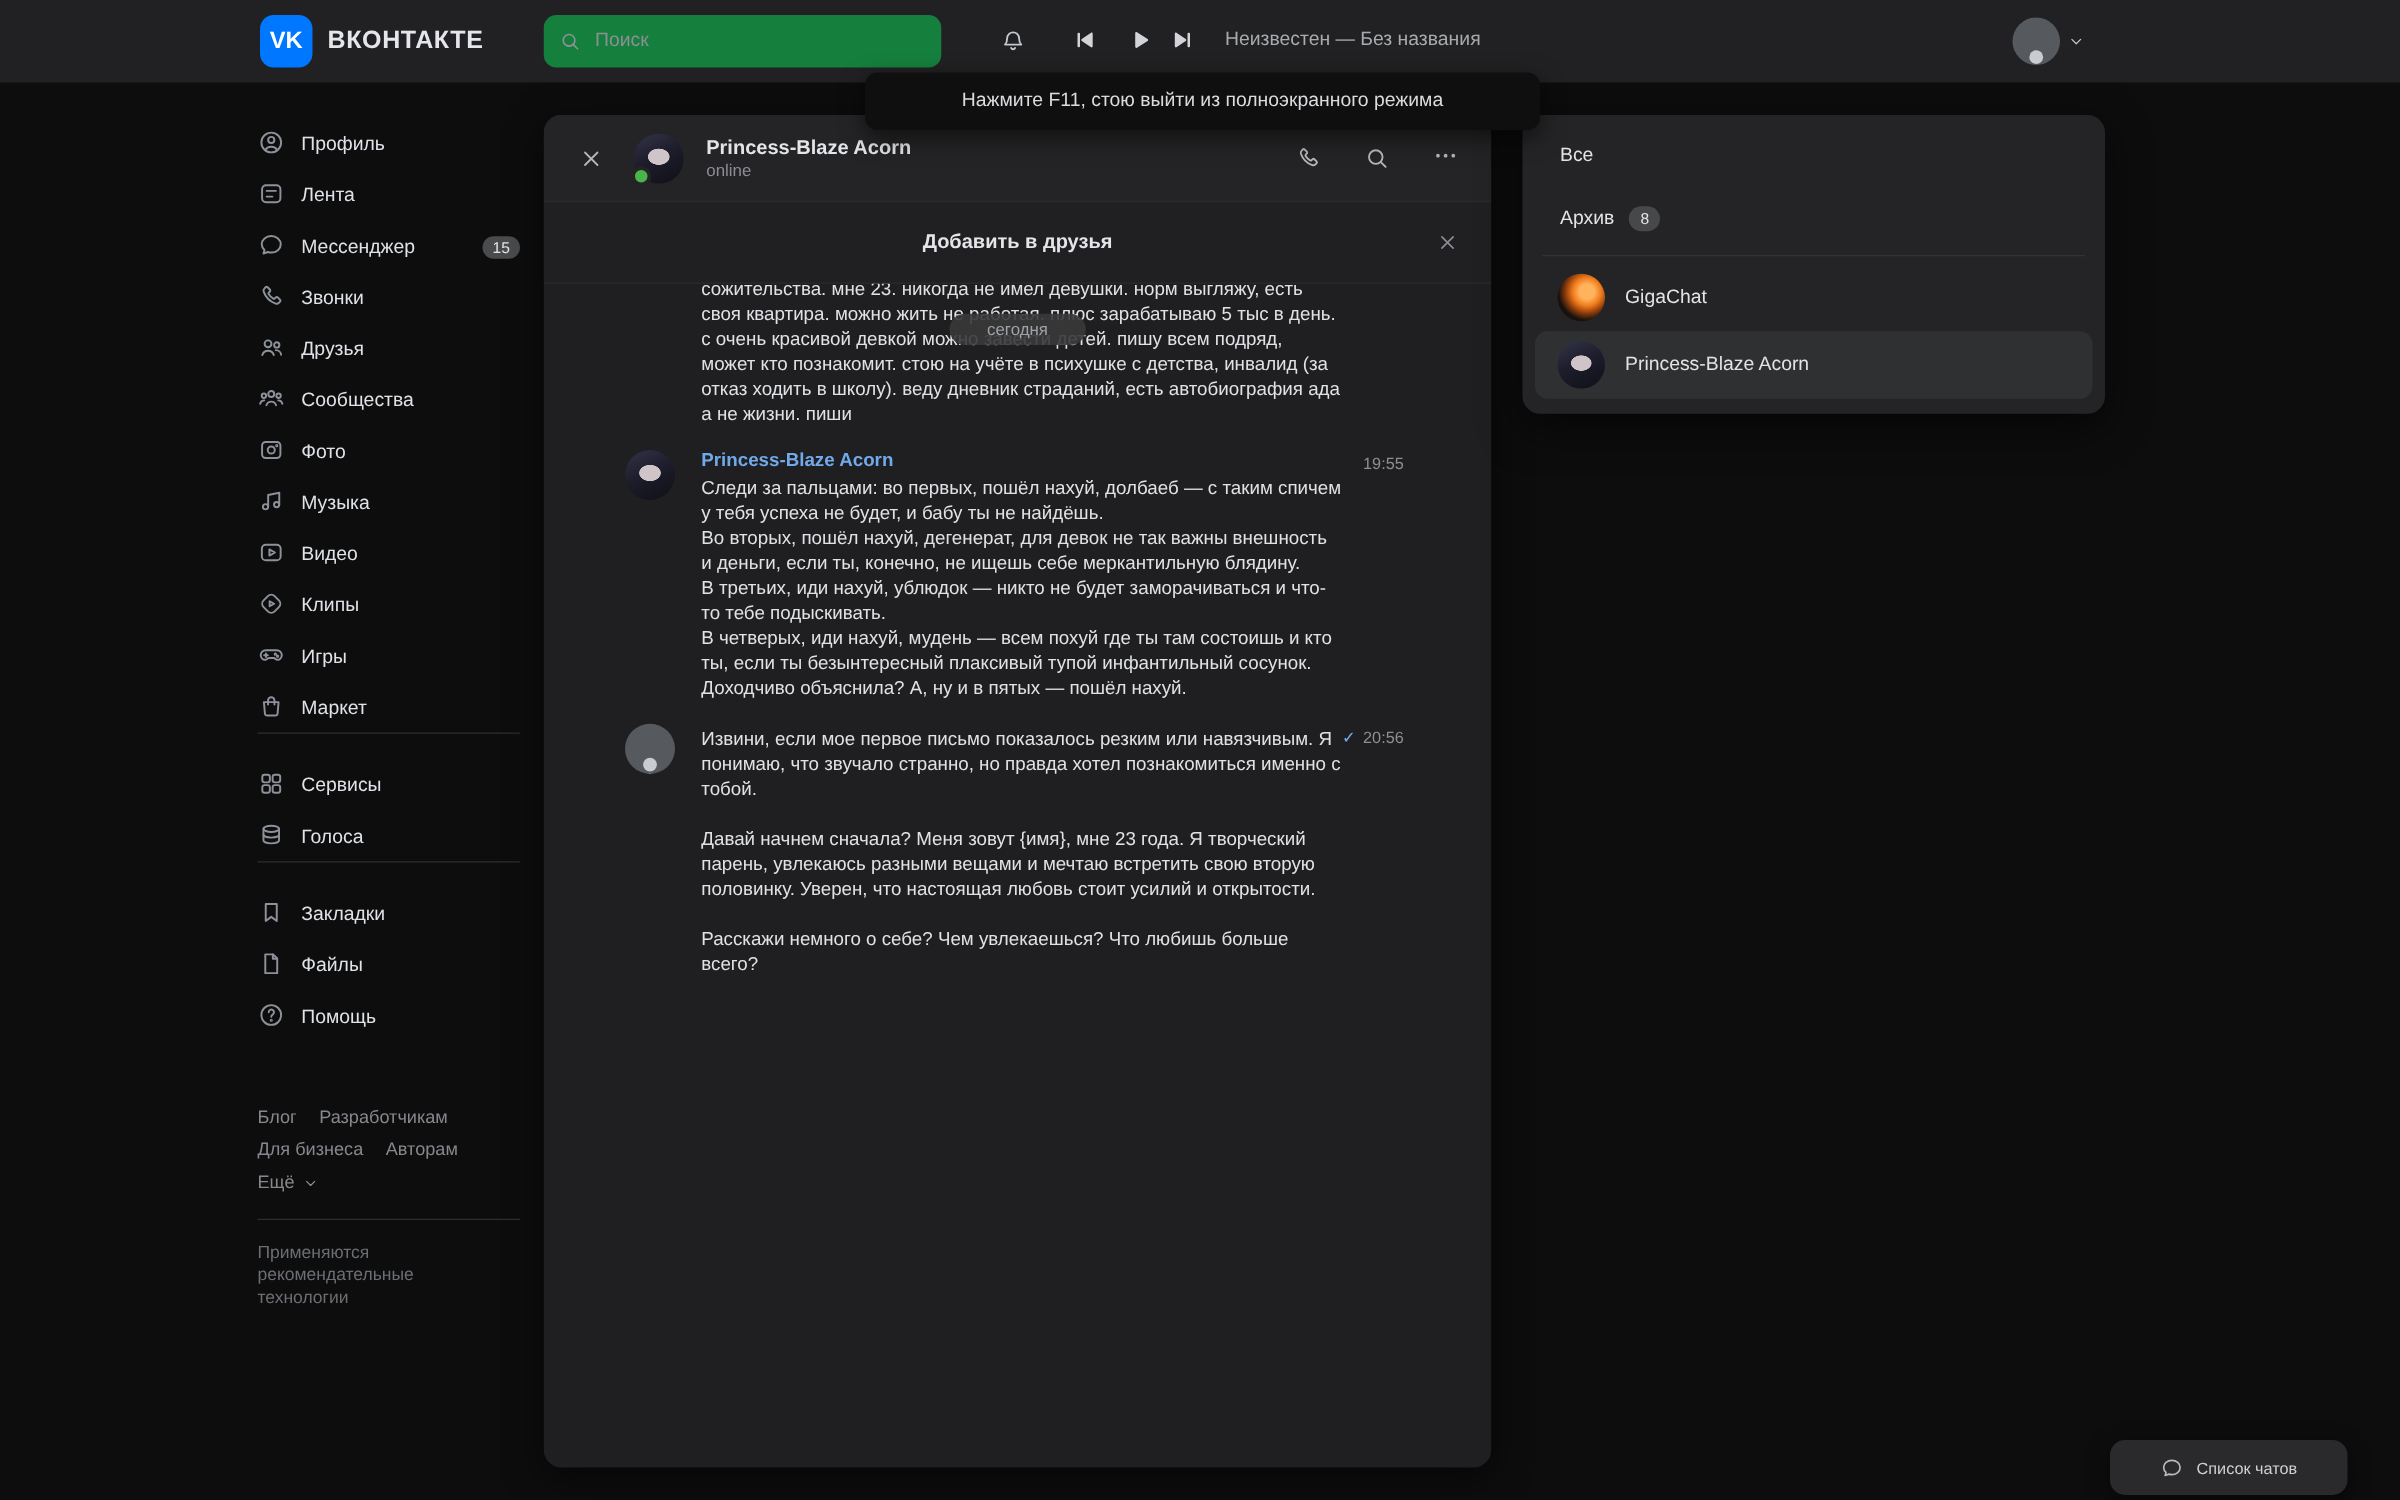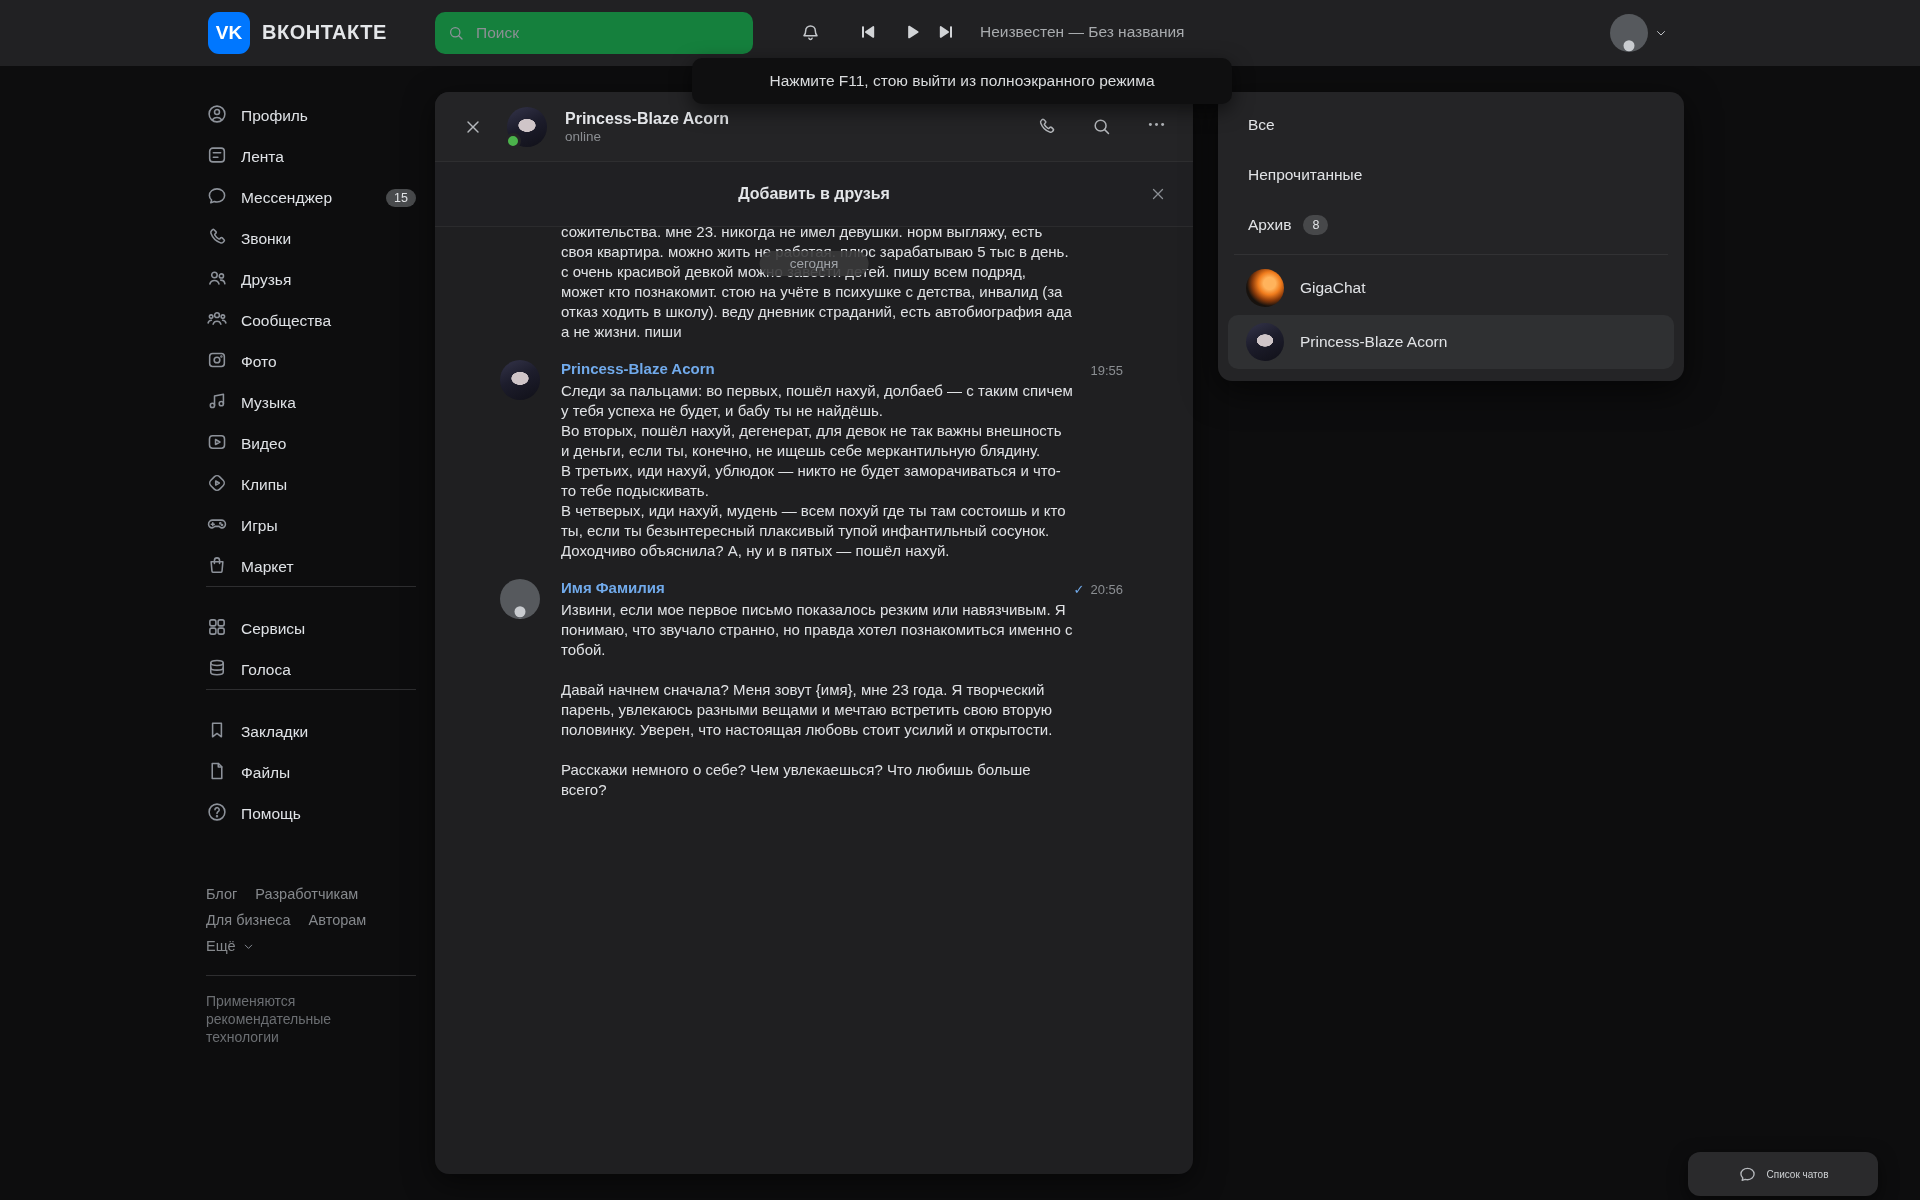--- a/index.html
+++ b/index.html
@@ -94,21 +94,21 @@
   .filter-row{height:50px;display:flex;align-items:center;padding:0 30px;font-size:15.5px;color:#e1e3e6;gap:12px;cursor:pointer;}
   .filter-badge{background:#47484a;color:#e2e4e7;border-radius:11px;font-size:12.5px;padding:3px 9px;}
   .panel-divider{height:1px;background:#323234;margin:4px 16px 6px;}
   .chat-row{height:54px;display:flex;align-items:center;gap:16px;padding:0 18px;margin:0 10px;border-radius:10px;
     font-size:15.5px;color:#e1e3e6;cursor:pointer;}
   .chat-row.selected{background:#2f3032;}
   .chat-avatar{width:38px;height:38px;border-radius:50%;flex-shrink:0;overflow:hidden;}
 
   
   .chatlist-fab{position:absolute;left:1688px;top:1152px;width:190px;height:44px;background:#2a2a2c;border-radius:12px;
-    display:flex;align-items:center;justify-content:center;gap:10px;color:#cdd0d3;font-size:10px;
+    display:flex;align-items:center;justify-content:center;gap:10px;color:#cdd0d3;font-size:13px;
     box-shadow:0 6px 18px rgba(0,0,0,.5);z-index:6;cursor:pointer;}
 </style>
 </head>
 <body>
 
 <div class="stage">
 
   <div class="topbar">
     <div class="vk-logo">VK</div>
     <div class="brand">ВКОНТАКТЕ</div>
@@ -413,44 +413,38 @@
       </div>
 
       <div class="msg">
         <div class="msg-avatar avatar-default">
           <svg width="30" height="30" viewBox="0 0 24 24">
             <circle cx="12" cy="8.6" r="4.4"></circle>
               <path d="M3.2 23a8.8 8.8 0 0 1 17.6 0z"></path>
           </svg>
         </div>
         <div class="msg-body">
-          <div class="msg-head">
-            <span class="msg-name">Имя Фамилия</span>
-          </div>
           <div class="msg-text">Извини, если мое первое письмо показалось резким или навязчивым. Я понимаю, что звучало странно, но правда хотел познакомиться именно с тобой.
 
 Давай начнем сначала? Меня зовут {имя}, мне 23 года. Я творческий парень, увлекаюсь разными вещами и мечтаю встретить свою вторую половинку. Уверен, что настоящая любовь стоит усилий и открытости.
 
 Расскажи немного о себе? Чем увлекаешься? Что любишь больше всего?</div>
         </div>
         <div class="msg-meta">
           <span class="msg-check">✓</span>
           <span>20:56</span>
         </div>
       </div>
     </div>
 
   </div>
 
   <div class="chats-panel">
     <div class="filter-row">
       <span>Все</span>
-    </div>
-    <div class="filter-row">
-      <span>Непрочитанные</span>
     </div>
     <div class="filter-row">
       <span>Архив</span>
       <span class="filter-badge">8</span>
     </div>
     <div class="panel-divider"></div>
     <div class="chat-row">
       <div class="chat-avatar avatar-giga"></div>
       <span>GigaChat</span>
     </div>

